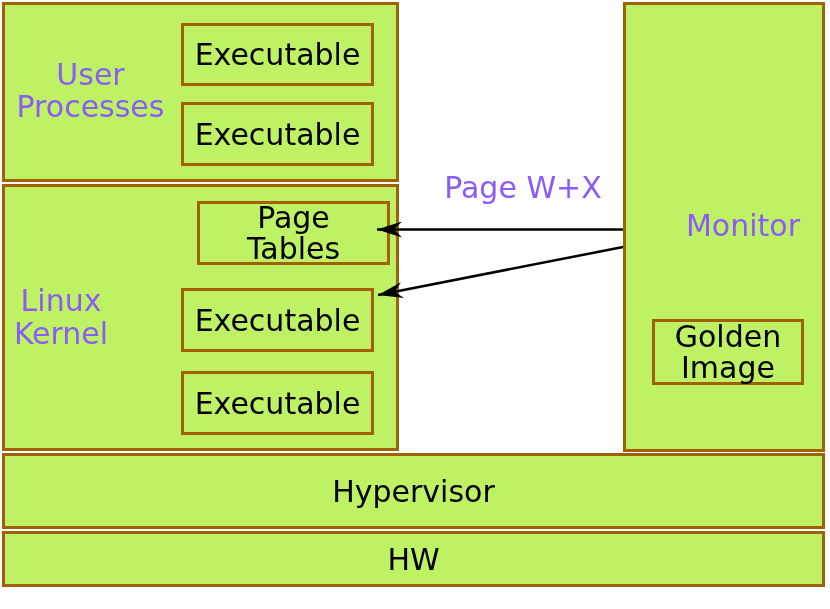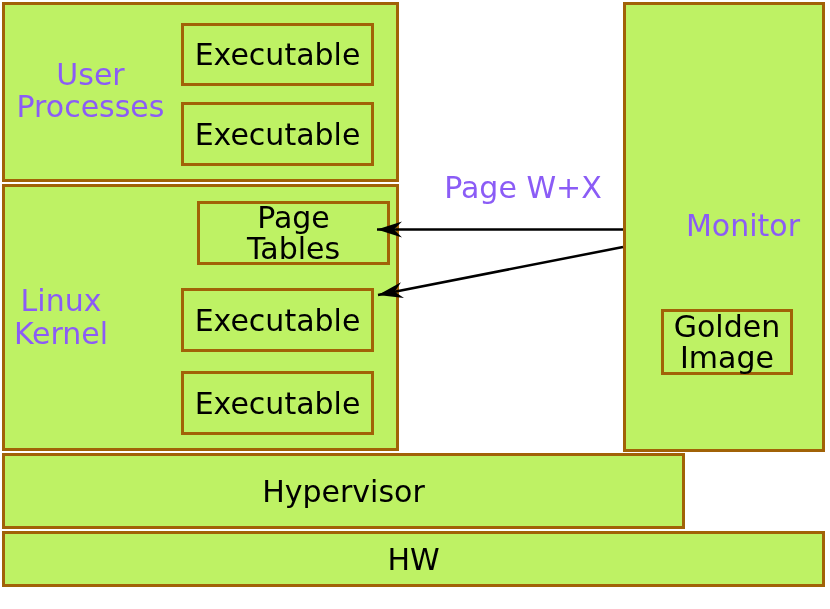--- a/index.html
+++ b/index.html
@@ -71,26 +71,26 @@
   <div class="box cbox" style="left:181px; top:288px; width:193px; height:64px;">
     <span class="boxtext">Executable</span>
   </div>
   <div class="box cbox" style="left:181px; top:371px; width:193px; height:64px;">
     <span class="boxtext">Executable</span>
   </div>
 
   <div class="box" style="left:623px; top:2px; width:202px; height:450px;"></div>
   <div class="lbl" style="left:623px; top:210px; width:240px;">Monitor</div>
 
-  <div class="box cbox" style="left:652px; top:309px; width:132px; height:66px;margin-left:9px;">
+  <div class="box cbox" style="left:652px; top:319px; width:152px; height:66px;">
     <span class="boxtext">Golden
 Image</span>
   </div>
 
-  <div class="box cbox" style="left:2px; top:453px; width:683px; height:76px;">
+  <div class="box cbox" style="left:2px; top:453px; width:823px; height:76px;">
     <span class="boxtext">Hypervisor</span>
   </div>
 
   <div class="box cbox" style="left:2px; top:531px; width:823px; height:56px;">
     <span class="boxtext">HW</span>
   </div>
 
   <div class="lbl" style="left:408px; top:172px; width:230px;">Page W+X</div>
 
   <svg id="arrow-layer" viewBox="0 0 830 609" xmlns="http://www.w3.org/2000/svg">

